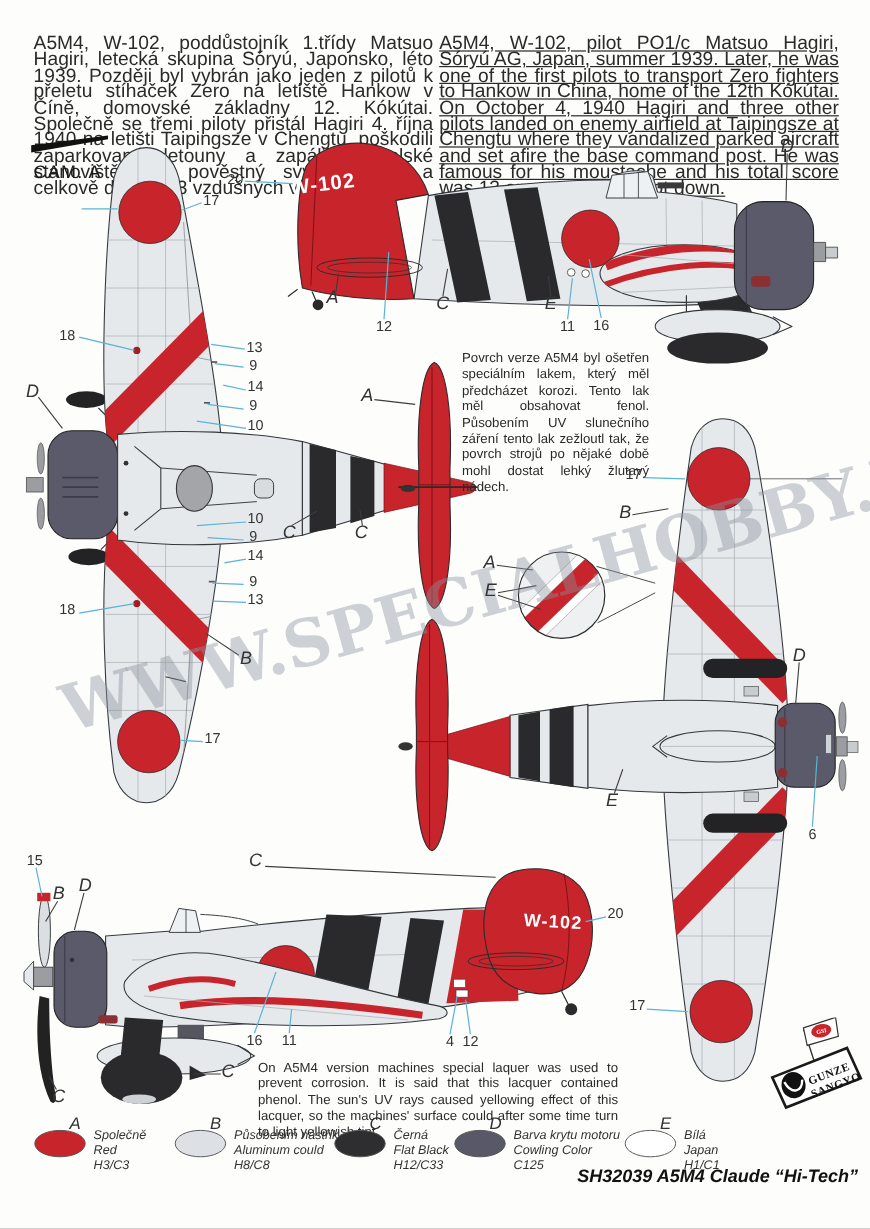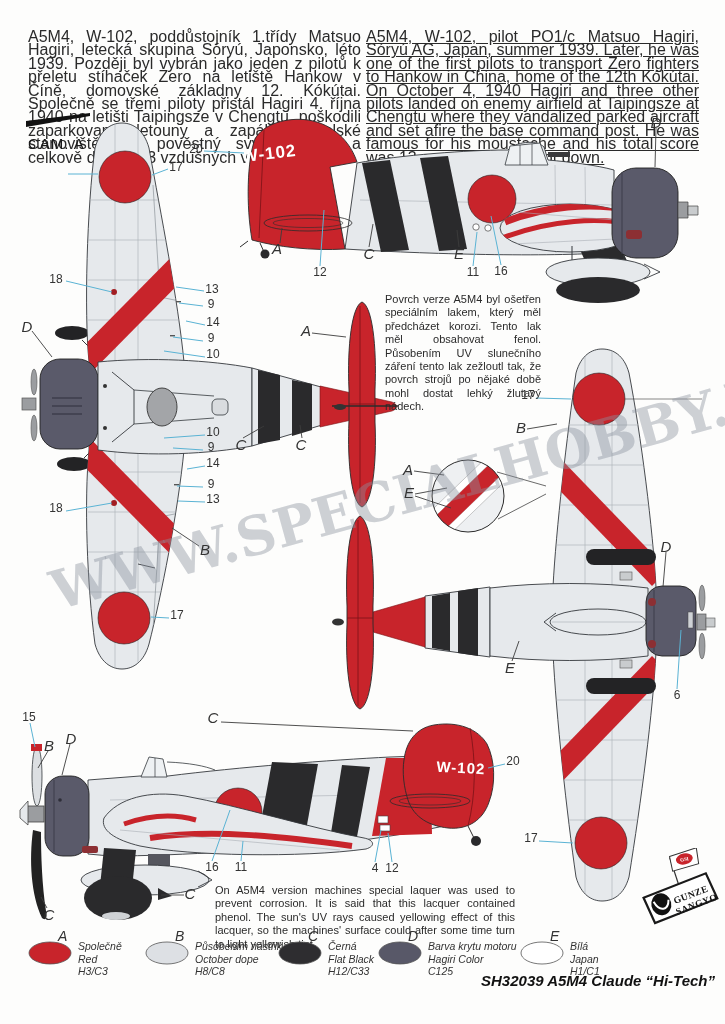--- a/index.html
+++ b/index.html
@@ -426,21 +426,21 @@
         <div>H3/C3</div>
       </div>
     </div>
     <div class="leg-item" style="left:145px">
       <span class="leg-letter">B</span>
       <svg class="leg-swatch" width="46" height="26">
         <ellipse cx="22" cy="13" rx="21" ry="11" stroke="#555" stroke-width="0.8" fill="#dde0e4"></ellipse>
         </svg>
       <div class="leg-text">
         <div>Působením nástřik</div>
-        <div>October dope</div>
+        <div>Aluminum could</div>
         <div>H8/C8</div>
       </div>
     </div>
     <div class="leg-item" style="left:278px">
       <span class="leg-letter">C</span>
       <svg class="leg-swatch" width="46" height="26">
         <ellipse cx="22" cy="13" rx="21" ry="11" stroke="#555" stroke-width="0.8" fill="#2e2d30"></ellipse>
         </svg>
       <div class="leg-text">
         <div>Černá</div>
@@ -448,21 +448,21 @@
         <div>H12/C33</div>
       </div>
     </div>
     <div class="leg-item" style="left:378px">
       <span class="leg-letter">D</span>
       <svg class="leg-swatch" width="46" height="26">
         <ellipse cx="22" cy="13" rx="21" ry="11" stroke="#555" stroke-width="0.8" fill="#585868"></ellipse>
         </svg>
       <div class="leg-text">
         <div>Barva krytu motoru</div>
-        <div>Hagiri Color</div>
+        <div>Cowling Color</div>
         <div>C125</div>
       </div>
     </div>
     <div class="leg-item" style="left:520px">
       <span class="leg-letter">E</span>
       <svg class="leg-swatch" width="46" height="26">
         <ellipse cx="22" cy="13" rx="21" ry="11" stroke="#555" stroke-width="0.8" fill="#ffffff"></ellipse>
         </svg>
       <div class="leg-text">
         <div>Bílá</div>

